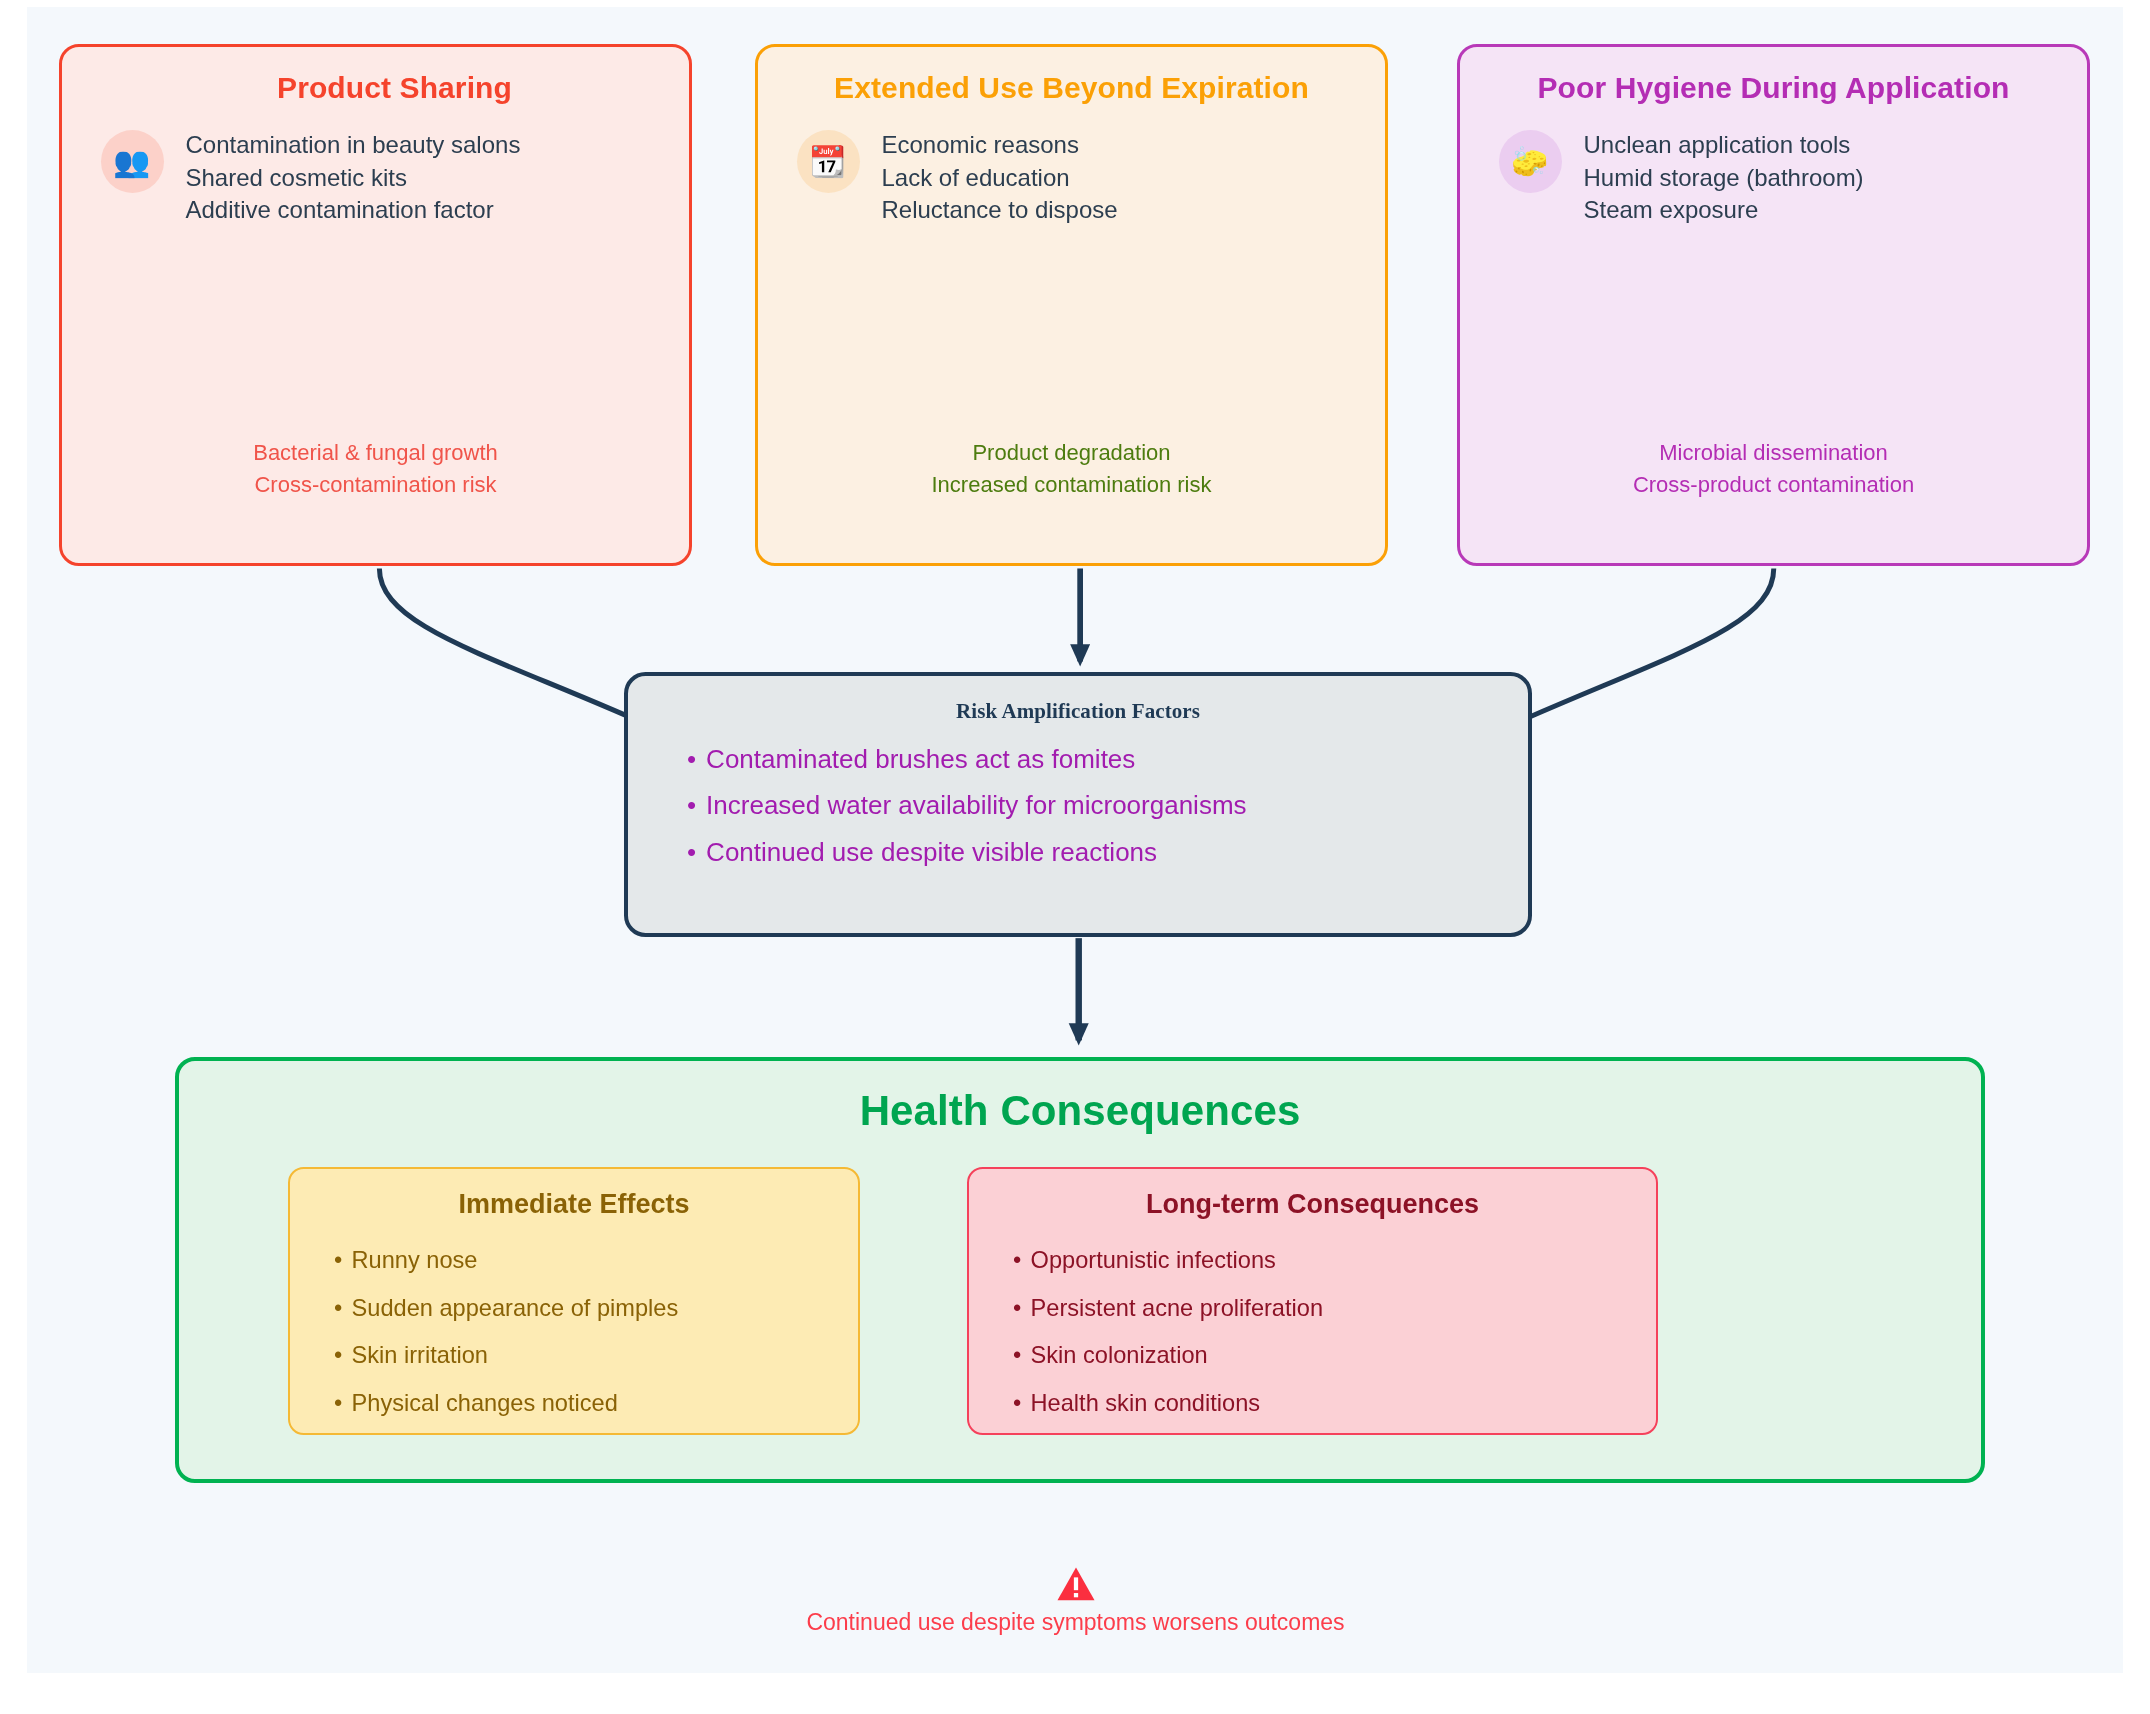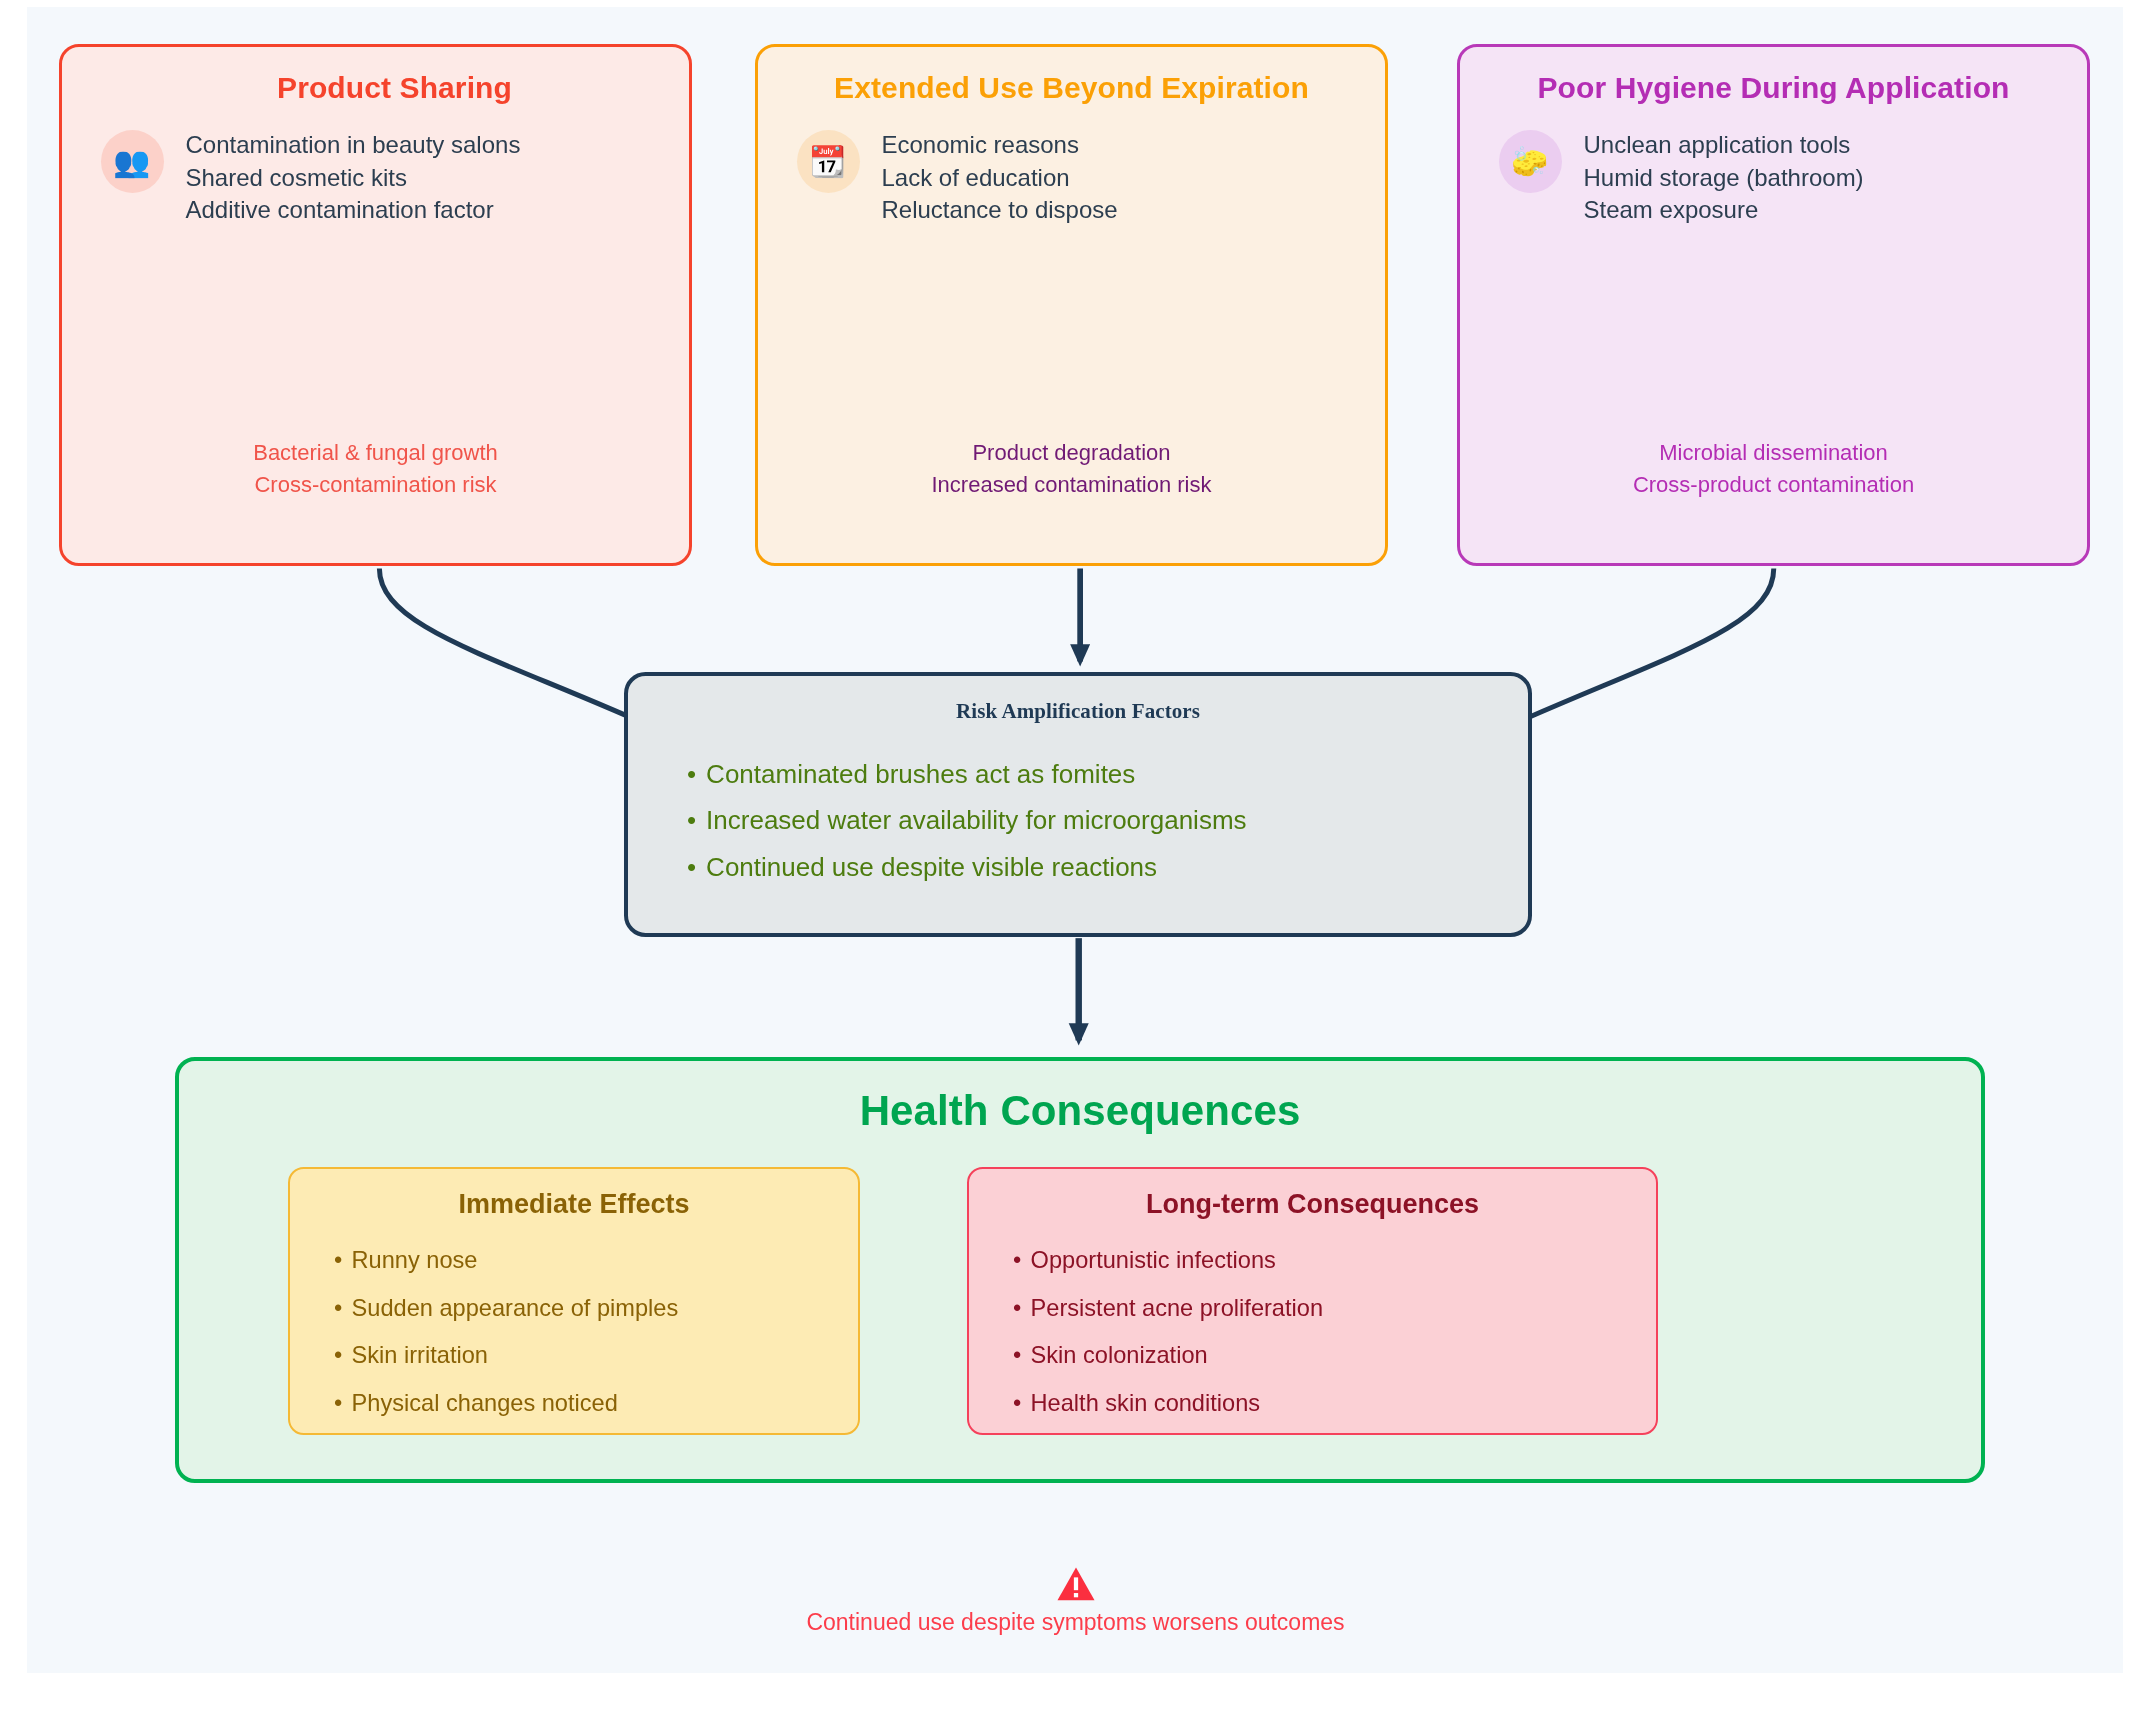--- a/index.html
+++ b/index.html
@@ -105,21 +105,21 @@
   #card-product-sharing .outcome-list { top: 390px; color: #f0544a; }
 
   
   #card-extended-use {
     left: 755px; top: 44px; width: 633px; height: 522px;
     background: #fcf0e2;
     border-color: #fba006;
   }
   #card-extended-use .card-title { color: #fba006; }
   #card-extended-use .icon-bubble { background: #fbe2c2; }
-  #card-extended-use .outcome-list { top: 390px; color: #701a75; }
+  #card-extended-use .outcome-list { top: 390px; color: #4d7c0f; }
 
   
   #card-poor-hygiene {
     left: 1457px; top: 44px; width: 633px; height: 522px;
     background: #f5e4f6;
     border-color: #b839b8;
   }
   #card-poor-hygiene .card-title { color: #b42db4; }
   #card-poor-hygiene .icon-bubble { background: #ebcdf0; }
   #card-poor-hygiene .outcome-list { top: 390px; color: #b42db4; }
@@ -132,23 +132,23 @@
     border-radius: 21.5px;
   }
   #card-risk .card-title {
     color: #1f3a55;
     font-size: 21px;
     margin-top: 23px;
     font-family: Liberation Serif, serif;
   }
   #card-risk ul {
     list-style: none;
-    margin: 27px 0 0 0;
+    margin: 12px 0 0 0;
     padding: 0 0 0 59px;
-    color: #4d7c0f;
+    color: #a21caf;
     font-size: 26px;
     line-height: 1.78;
   }
   #card-risk li::before {
     content: "\2022";
     margin-right: 10px;
   }
 
   
   #card-health {

